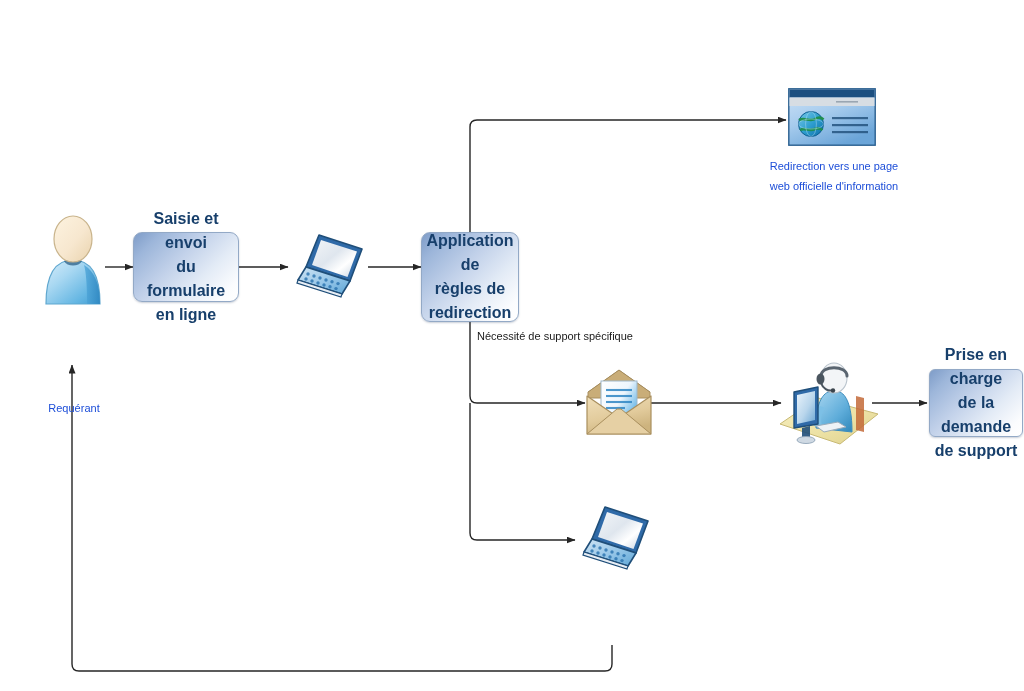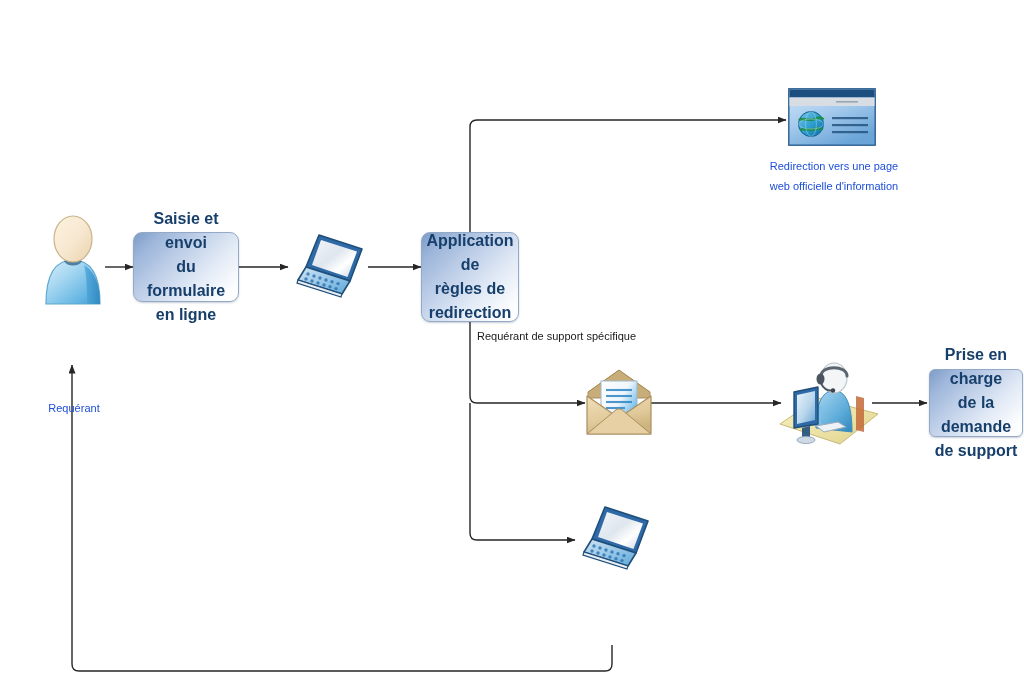--- a/index.html
+++ b/index.html
@@ -336,15 +336,15 @@
   <div class="caption" style="left:10px; top:351px; width:128px;margin-top:48px;">Requérant</div>
 
 
   <div class="caption" style="left:730px; top:157px; width:208px;">Redirection vers une page
 web officielle d'information</div>
 
 
 
 
 
-  <div class="edge-label" style="left:477px; top:329px; width:250px;">Requérant de support spécifique</div>
+  <div class="edge-label" style="left:477px; top:329px; width:250px;">Nécessité de support spécifique</div>
 
 </div>
 
 </body></html>

